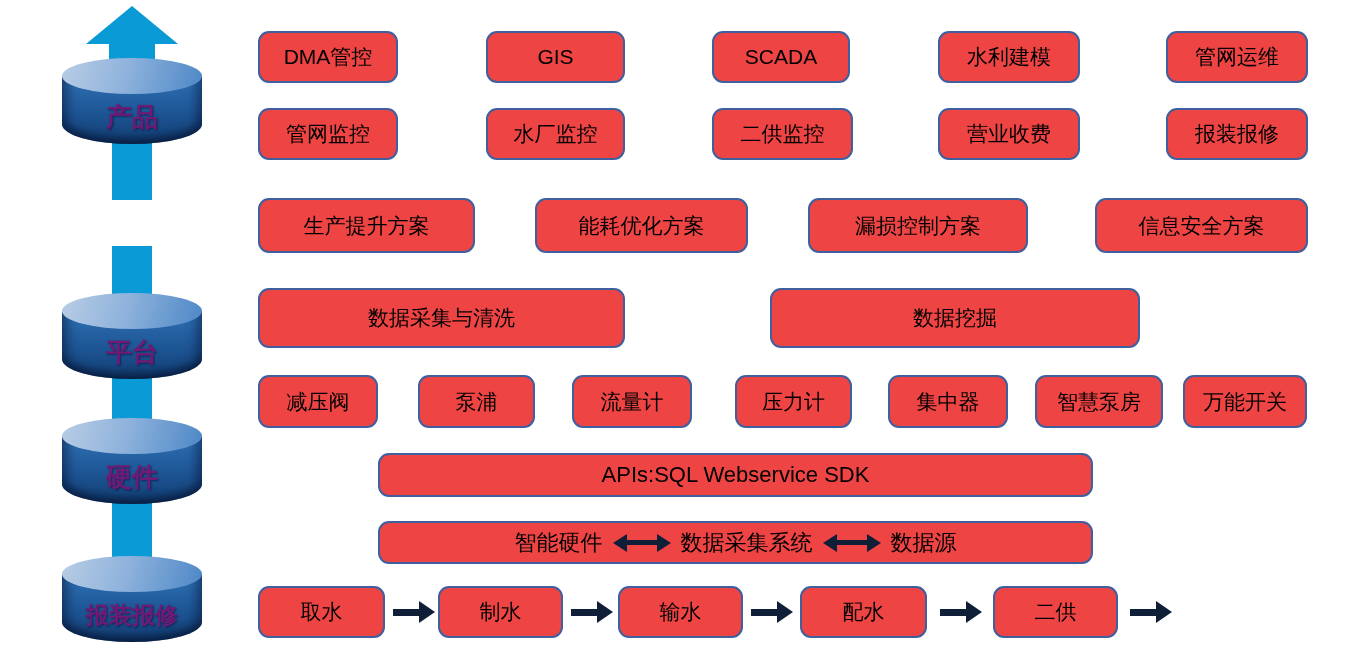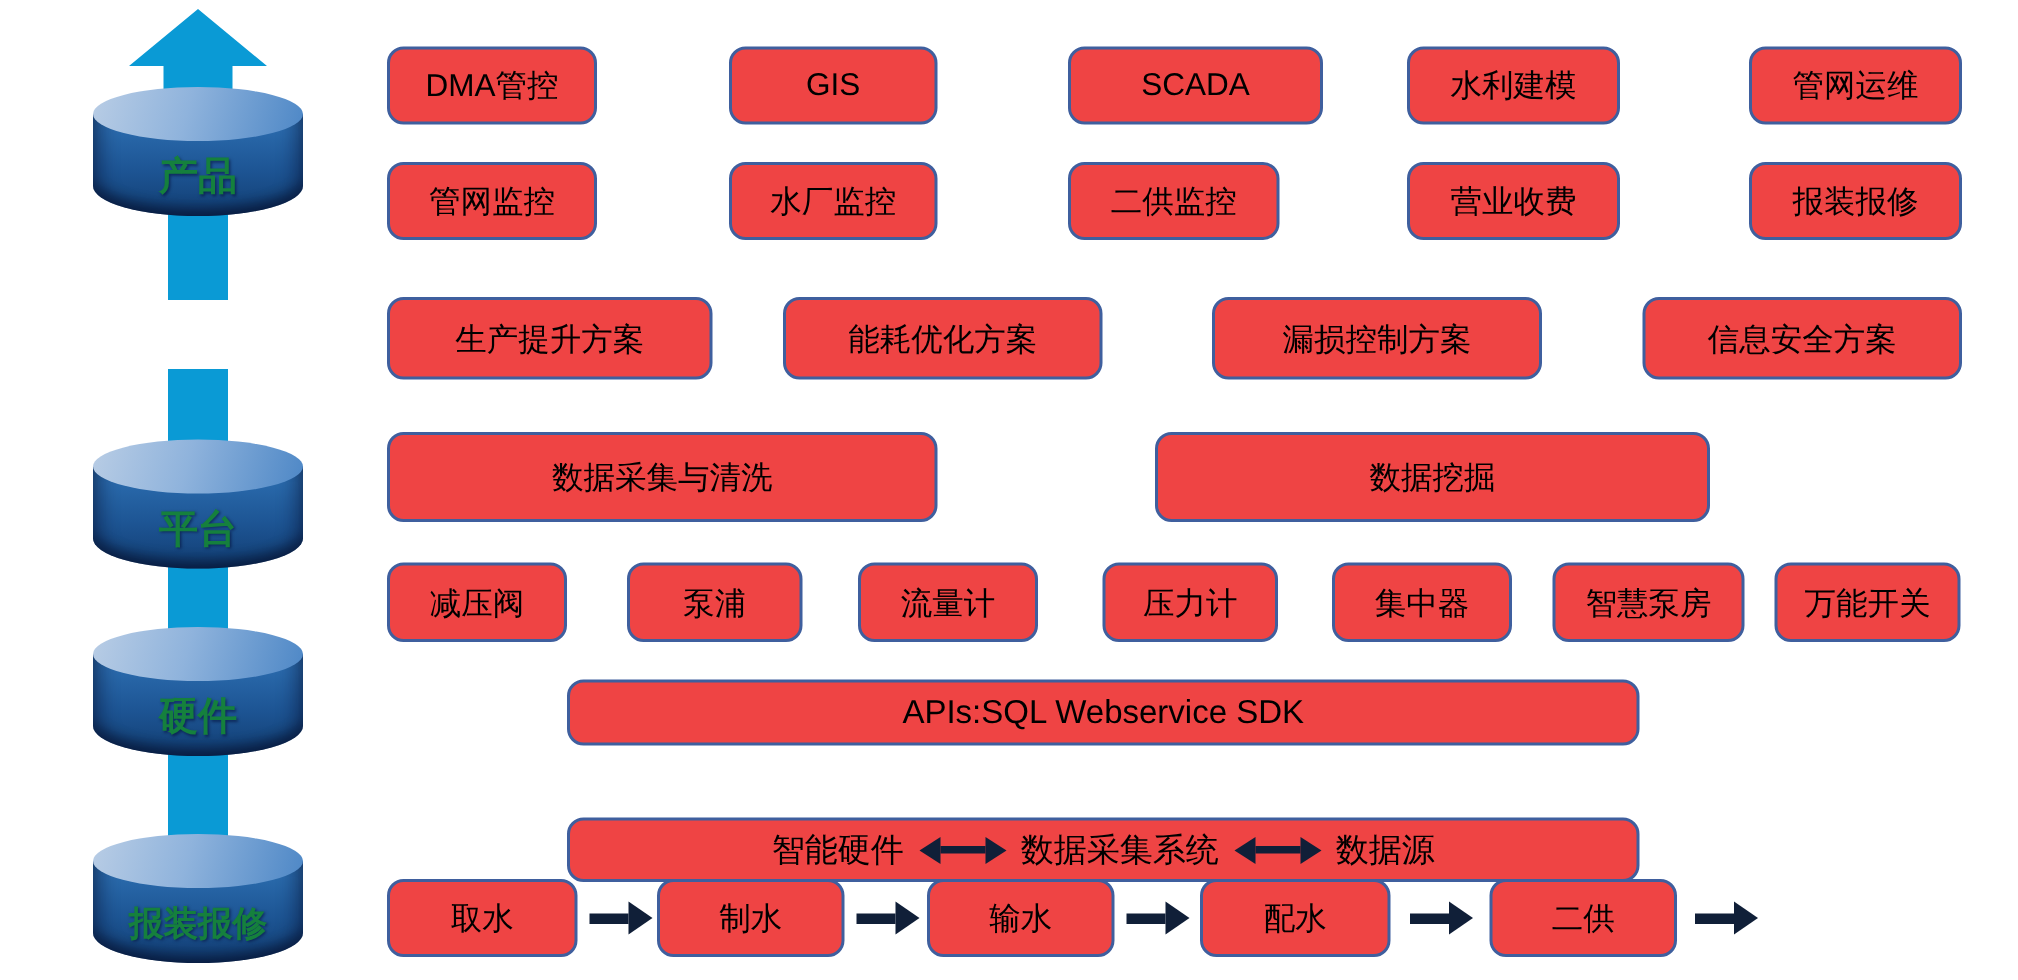--- a/index.html
+++ b/index.html
@@ -20,35 +20,35 @@
   .cyl{position:absolute;left:62px;width:140px;height:86px;z-index:2;}
   .cyl-top{position:absolute;left:0;top:0;width:140px;height:36px;border-radius:50%;
     background:linear-gradient(105deg,var(--cyl-ellipse-light) 0%,#8fb3dc 45%,var(--cyl-ellipse-mid) 100%);
     z-index:3;}
   .cyl-body{position:absolute;left:0;top:18px;width:140px;height:68px;
     background:linear-gradient(180deg,var(--cyl-body-top) 0%,#1d5594 55%,var(--cyl-body-bottom) 100%);
     border-bottom-left-radius:70px 20px;border-bottom-right-radius:70px 20px;
     box-shadow:inset 0 -6px 8px rgba(0,0,20,.35), inset 8px 0 10px rgba(0,0,30,.25), inset -8px 0 10px rgba(0,0,30,.25);
     z-index:2;}
   .cyl-label{position:absolute;left:0;top:34px;width:140px;height:50px;display:flex;align-items:center;justify-content:center;
-    color:#15803d;font-weight:bold;z-index:4;text-shadow:1px 1px 2px rgba(0,0,40,.5);}
+    color:#701a75;font-weight:bold;z-index:4;text-shadow:1px 1px 2px rgba(0,0,40,.5);}
   .fs26{font-size:26px;}  .fs23{font-size:23px;}
 
   
   .box{position:absolute;box-sizing:border-box;border:2px solid var(--box-border);border-radius:11px;background:#ef4444;
     display:flex;align-items:center;justify-content:center;font-size:21px;color:#000;white-space:nowrap;}
   .box-wide{font-size:22px;}
 
   
   .rarrow{position:absolute;display:flex;align-items:center;height:22px;}
   .rarrow .bar{width:26px;height:7px;background:var(--arrow-dark);}
   .rarrow .head{width:0;height:0;border-top:11px solid transparent;border-bottom:11px solid transparent;border-left:16px solid var(--arrow-dark);}
 
   
-  .chain{gap:10px;margin-top:24px;}
+  .chain{gap:10px;}
   .dbl{display:inline-flex;align-items:center;}
   .dbl .hl{width:0;height:0;border-top:9px solid transparent;border-bottom:9px solid transparent;border-right:14px solid var(--arrow-dark);}
   .dbl .bar{width:30px;height:5px;background:var(--arrow-dark);}
   .dbl .hr{width:0;height:0;border-top:9px solid transparent;border-bottom:9px solid transparent;border-left:14px solid var(--arrow-dark);}
 </style>
 </head>
 <body>
 
 <div class="stage">
 
@@ -77,32 +77,32 @@
     <div class="cyl-label fs26">硬件</div>
   </div>
   <div class="cyl" style="top:556px;">
     <div class="cyl-body"></div>
     <div class="cyl-top"></div>
     <div class="cyl-label fs23">报装报修</div>
   </div>
 
   <div class="box" style="left:258px;top:31px;width:140px;height:52px;">DMA管控</div>
   <div class="box" style="left:486px;top:31px;width:139px;height:52px;">GIS</div>
-  <div class="box" style="left:712px;top:31px;width:170px;height:52px;">SCADA</div>
+  <div class="box" style="left:712px;top:31px;width:138px;height:52px;">SCADA</div>
   <div class="box" style="left:938px;top:31px;width:142px;height:52px;">水利建模</div>
   <div class="box" style="left:1166px;top:31px;width:142px;height:52px;">管网运维</div>
 
   <div class="box" style="left:258px;top:108px;width:140px;height:52px;">管网监控</div>
   <div class="box" style="left:486px;top:108px;width:139px;height:52px;">水厂监控</div>
   <div class="box" style="left:712px;top:108px;width:141px;height:52px;">二供监控</div>
   <div class="box" style="left:938px;top:108px;width:142px;height:52px;">营业收费</div>
   <div class="box" style="left:1166px;top:108px;width:142px;height:52px;">报装报修</div>
 
   <div class="box" style="left:258px;top:198px;width:217px;height:55px;">生产提升方案</div>
-  <div class="box" style="left:522px;top:198px;width:213px;height:55px;text-align:right;">能耗优化方案</div>
+  <div class="box" style="left:535px;top:198px;width:213px;height:55px;text-align:right;">能耗优化方案</div>
   <div class="box" style="left:808px;top:198px;width:220px;height:55px;">漏损控制方案</div>
   <div class="box" style="left:1095px;top:198px;width:213px;height:55px;">信息安全方案</div>
 
   <div class="box" style="left:770px;top:288px;width:370px;height:60px;">数据挖掘</div>
   <div class="box" style="left:258px;top:288px;width:367px;height:60px;">数据采集与清洗</div>
 
   <div class="box" style="left:258px;top:375px;width:120px;height:53px;">减压阀</div>
   <div class="box" style="left:418px;top:375px;width:117px;height:53px;">泵浦</div>
   <div class="box" style="left:572px;top:375px;width:120px;height:53px;">流量计</div>
   <div class="box" style="left:735px;top:375px;width:117px;height:53px;">压力计</div>

